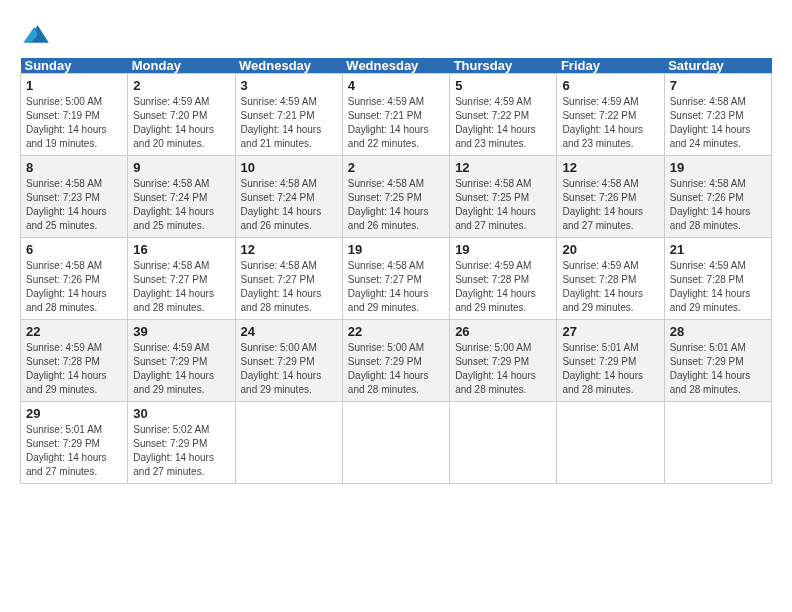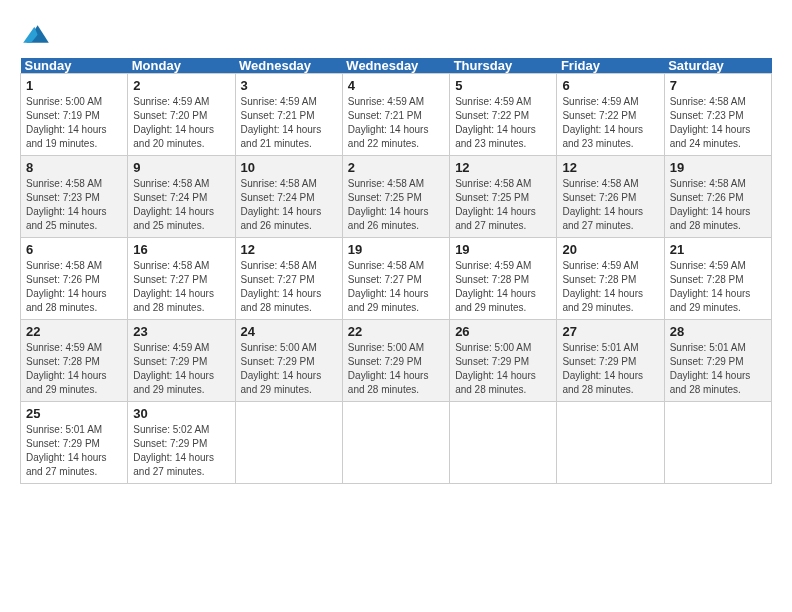--- a/index.html
+++ b/index.html
@@ -263,21 +263,21 @@
       </tr>
       <tr>
         <td>
           <div class="cell-day">22</div>
           <div class="cell-info" style="white-space: pre-line;">Sunrise: 4:59 AM
 Sunset: 7:28 PM
 Daylight: 14 hours
 and 29 minutes.</div>
         </td>
         <td>
-          <div class="cell-day">23</div>
+          <div class="cell-day">39</div>
           <div class="cell-info" style="white-space: pre-line;">Sunrise: 4:59 AM
 Sunset: 7:29 PM
 Daylight: 14 hours
 and 29 minutes.</div>
         </td>
         <td>
           <div class="cell-day">24</div>
           <div class="cell-info" style="white-space: pre-line;">Sunrise: 5:00 AM
 Sunset: 7:29 PM
 Daylight: 14 hours
@@ -307,21 +307,21 @@
         <td>
           <div class="cell-day">28</div>
           <div class="cell-info" style="white-space: pre-line;">Sunrise: 5:01 AM
 Sunset: 7:29 PM
 Daylight: 14 hours
 and 28 minutes.</div>
         </td>
       </tr>
       <tr>
         <td>
-          <div class="cell-day">25</div>
+          <div class="cell-day">29</div>
           <div class="cell-info" style="white-space: pre-line;">Sunrise: 5:01 AM
 Sunset: 7:29 PM
 Daylight: 14 hours
 and 27 minutes.</div>
         </td>
         <td>
           <div class="cell-day">30</div>
           <div class="cell-info" style="white-space: pre-line;">Sunrise: 5:02 AM
 Sunset: 7:29 PM
 Daylight: 14 hours

